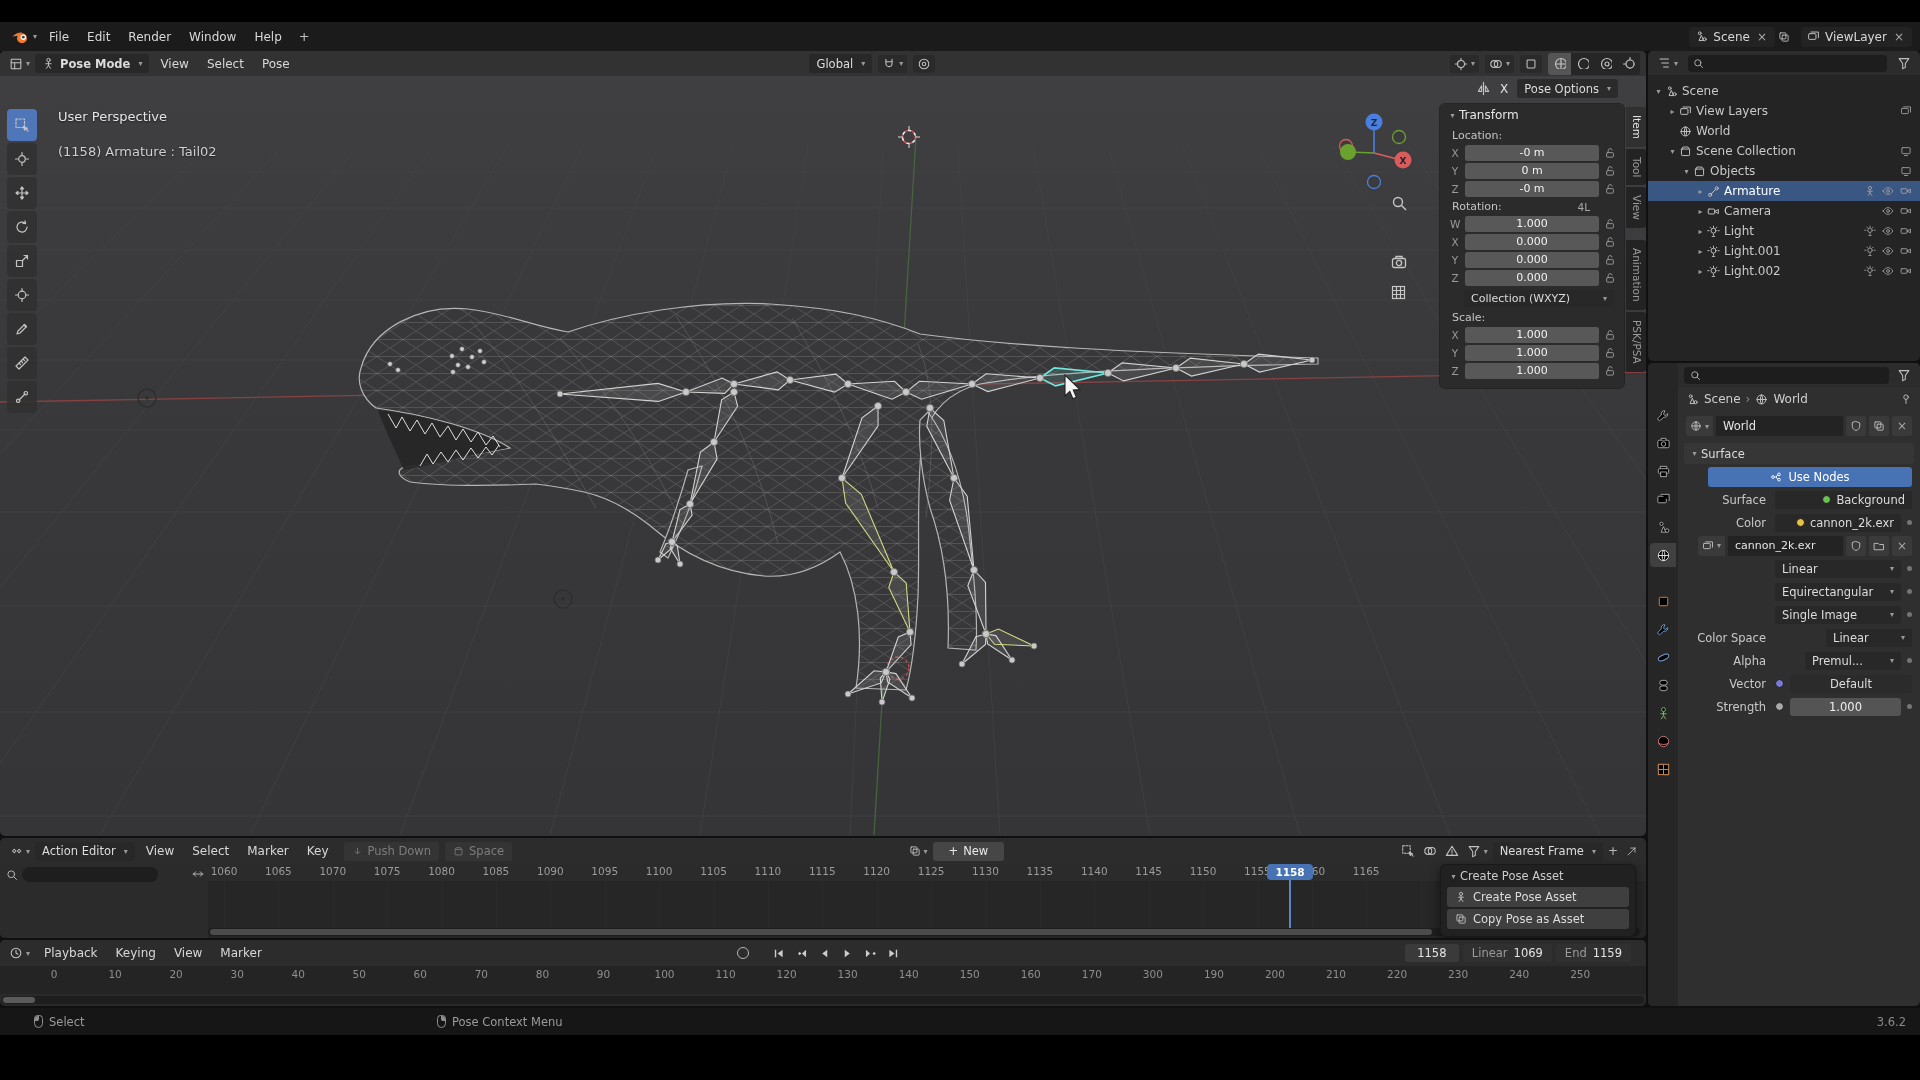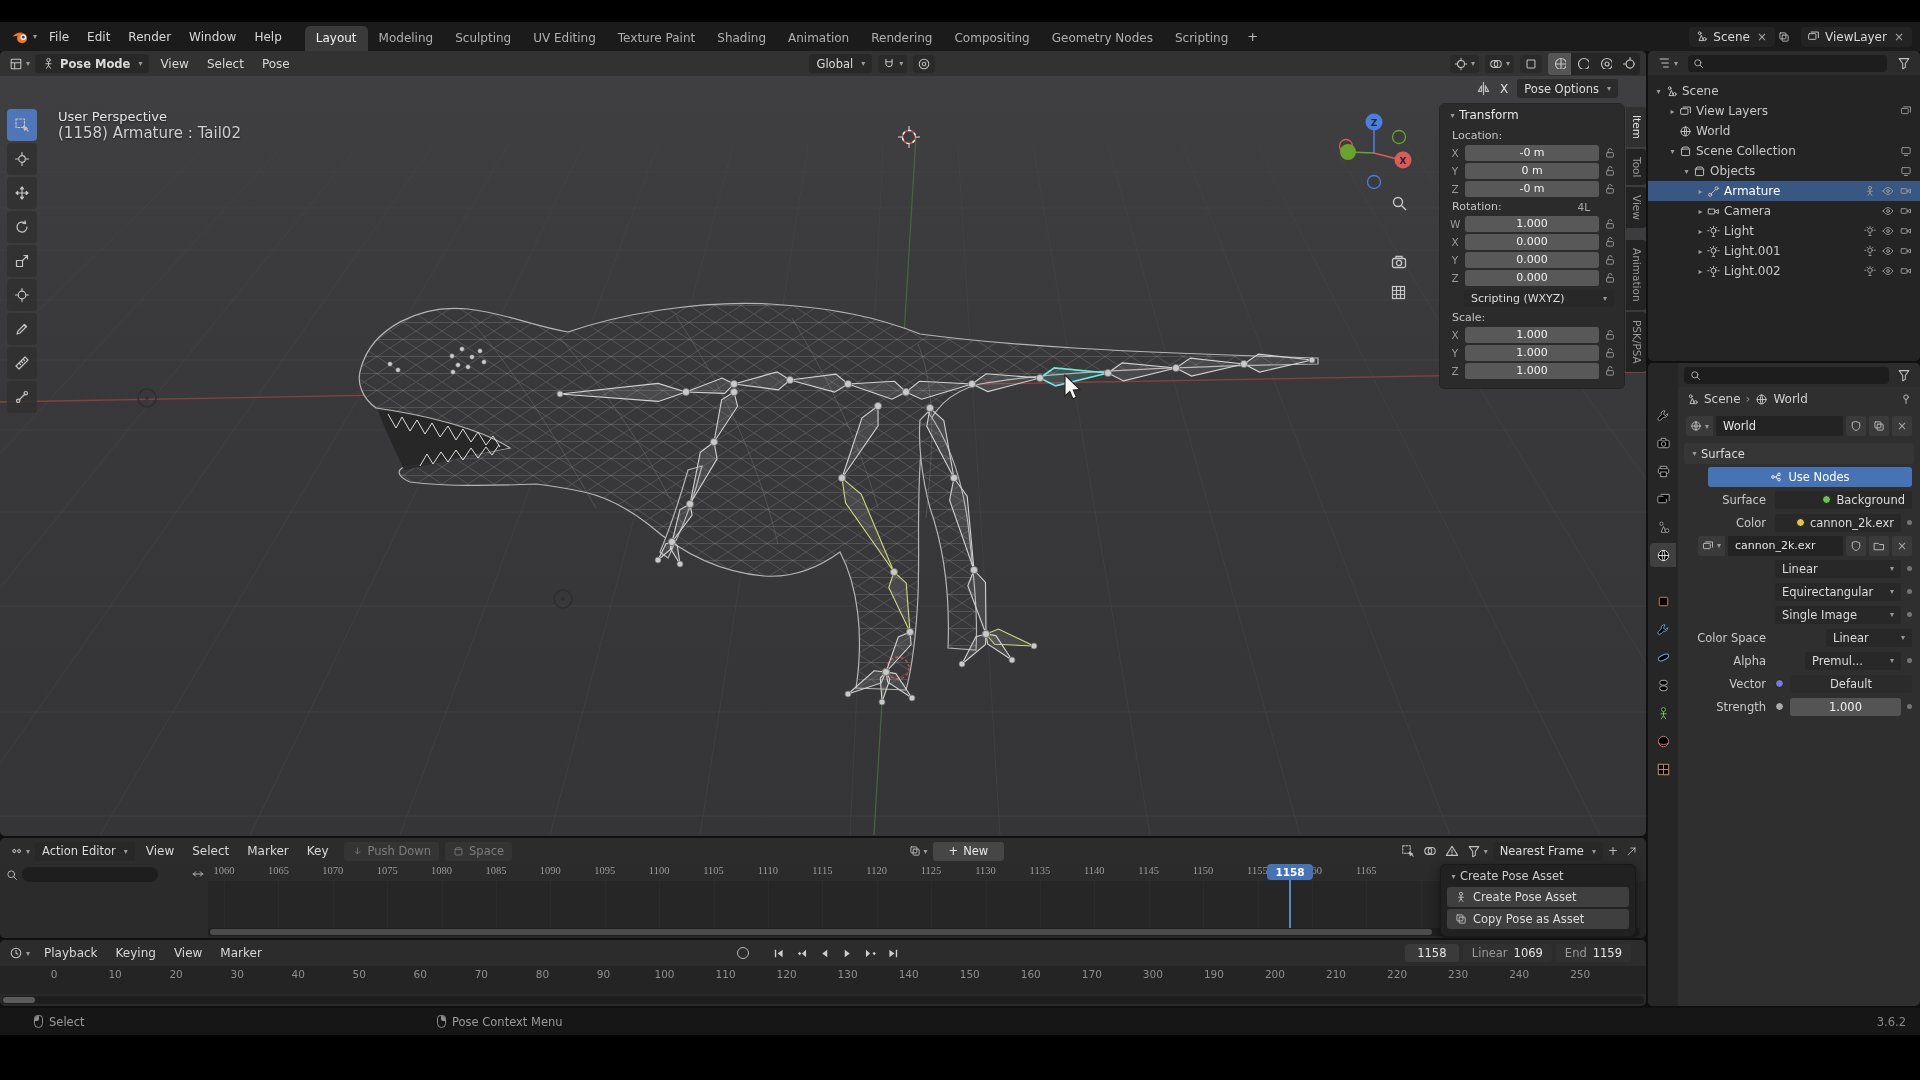--- a/index.html
+++ b/index.html
@@ -54,21 +54,21 @@
   .teeth { fill:none; stroke:#dedede; stroke-width:1; }
   .mouth { fill:#262626; opacity:.92; }
   .bone { fill:rgba(225,225,225,.10); stroke:#d2d2d2; stroke-width:1.1; }
   .bone.sel { stroke:#74e6dc; stroke-width:1.7; fill:rgba(116,230,220,.14); }
   .bone.yl { stroke:#d2d87e; }
   .joint { fill:#c9c9c9; stroke:#6f6f6f; stroke-width:.8; }
   .hdot { fill:#cfcfcf; stroke:#666; stroke-width:.6; }
   .lightg { fill:none; stroke:#2e2e2e; stroke-width:1.4; }
   .vp-text { position:absolute; left:58px; top:58px; text-shadow:0 1px 2px rgba(0,0,0,.55); pointer-events:none; }
   .vp-text .l1 { font-size:13px; color:#e4e4e4; }
-  .vp-text .l2 { font-size:15px; color:#cfcfcf; margin-top:0; }
+  .vp-text .l2 { font-size:13px; color:#cfcfcf; margin-top:20px; }
   .toolbar { position:absolute; left:7px; top:58px; display:flex; flex-direction:column; gap:2px; }
   .tool-btn { width:30px; height:32px; background:rgba(48,48,48,.85); border-radius:4px; display:flex; align-items:center; justify-content:center; }
   .tool-btn.active { background:#4f76b8; }
   .tool-btn svg { width:16px; height:16px; }
   .pose-opts { position:absolute; top:28px; right:28px; display:flex; align-items:center; gap:9px; }
   .pose-opts .mx { font-size:12px; color:#e2e2e2; }
   .pose-opts .dd { background:rgba(40,40,40,.85); }
   .shading { display:flex; background:#262626; border-radius:3px; overflow:hidden; margin-left:4px; }
   .sh { padding:3px 5px; }
   .sh.active { background:#555; }
@@ -94,21 +94,21 @@
   .dis-btn { display:flex; align-items:center; gap:5px; background:#343434; border-radius:3px; height:19px; padding:0 8px; color:#7d7d7d; font-size:11.5px; margin-left:4px; white-space:nowrap; }
   .dis-btn svg { stroke:#7d7d7d; }
   .new-btn { display:flex; align-items:center; gap:5px; background:#464646; border:none; border-radius:3px; height:19px; padding:0 16px; color:#e8e8e8; font-size:11.5px; font-family:inherit; }
   .ds-body { position:absolute; left:0; top:26px; right:0; bottom:0; background:#262626; }
   .ds-left { position:absolute; left:0; top:0; bottom:0; width:208px; background:#2b2b2b; }
   .ds-search { position:absolute; left:6px; top:3px; display:flex; align-items:center; gap:4px; }
   .srch-fld { width:136px; height:15px; background:#1e1e1e; border-radius:8px; }
   .ds-harrow { position:absolute; right:4px; top:4px; }
   .ds-rulerbg { position:absolute; left:208px; right:0; top:0; height:17px; background:#2b2b2b; }
   .ds-ruler { position:absolute; left:196.8px; top:1px; display:flex; }
-  .ds-ruler span { width:54.4px; flex:none; text-align:center; font-size:10.5px; color:#9b9b9b;font-family:Liberation Serif, serif; }
+  .ds-ruler span { width:54.4px; flex:none; text-align:center; font-size:10.5px; color:#9b9b9b; }
   .ds-grid { position:absolute; left:208px; right:0; top:17px; bottom:10px;
              background:repeating-linear-gradient(90deg,#2b2b2b 0 1px,transparent 1px 54.4px); background-position:16px 0; }
   .playhead { position:absolute; left:1289px; top:15px; bottom:10px; width:2px; background:#5a87c7; }
   .cf-badge { position:absolute; left:1267px; top:0; width:46px; height:16px; background:#4772b3; border-radius:4px;
               color:#fff; font-size:10.5px; font-weight:bold; text-align:center; line-height:16px; }
   .hscroll { position:absolute; height:8px; background:#1e1e1e; border-radius:4px; }
   .hscroll .handle { position:absolute; top:1px; bottom:1px; background:#4c4c4c; border-radius:3px; }
   .ds-hscroll { left:208px; right:6px; bottom:2px; }
   .ds-hscroll .handle { left:2px; width:1222px; }
   .pose-asset { position:absolute; left:1440px; top:0; width:196px; height:73px; background:#212121; border:1px solid #191919;
@@ -423,34 +423,20 @@
       <span class="cv"></span>
     </div>
     <nav>
 
     <span class="menu">File</span>
         <span class="menu">Edit</span>
         <span class="menu">Render</span>
         <span class="menu">Window</span>
         <span class="menu">Help</span>
       </nav>
-    <div class="ws">
-
-    <div class="ws-tab active">Layout</div>
-        <div class="ws-tab">Modeling</div>
-        <div class="ws-tab">Sculpting</div>
-        <div class="ws-tab">UV Editing</div>
-        <div class="ws-tab">Texture Paint</div>
-        <div class="ws-tab">Shading</div>
-        <div class="ws-tab">Animation</div>
-        <div class="ws-tab">Rendering</div>
-        <div class="ws-tab">Compositing</div>
-        <div class="ws-tab">Geometry Nodes</div>
-        <div class="ws-tab">Scripting</div>
-      </div>
     <span class="ws-add plus"></span>
     <div class="grow"></div>
     <div class="tb-pill">
       <svg class="i" style="width:13px;height:13px">
           <use href="#i-scene"></use>
         </svg>
       <span class="lbl">Scene</span>
       <span class="xi"></span>
     </div>
     <div class="icb">
@@ -879,21 +865,21 @@
         </div>
           <div class="np-row">
           <span class="ax">Z</span>
           <span class="nfld">0.000</span>
           <svg class="i">
               <use href="#i-lock"></use>
             </svg>
         </div>
         </div>
       <div class="dd np-dd">
-        <span>Scripting (WXYZ)</span>
+        <span>Collection (WXYZ)</span>
         <span class="cv" style="margin-left:auto"></span>
       </div>
       <div class="np-sec">
           <span>Scale:</span>
         </div>
       <div>
 
       <div class="np-row">
           <span class="ax">X</span>
           <span class="nfld">1.000</span>

